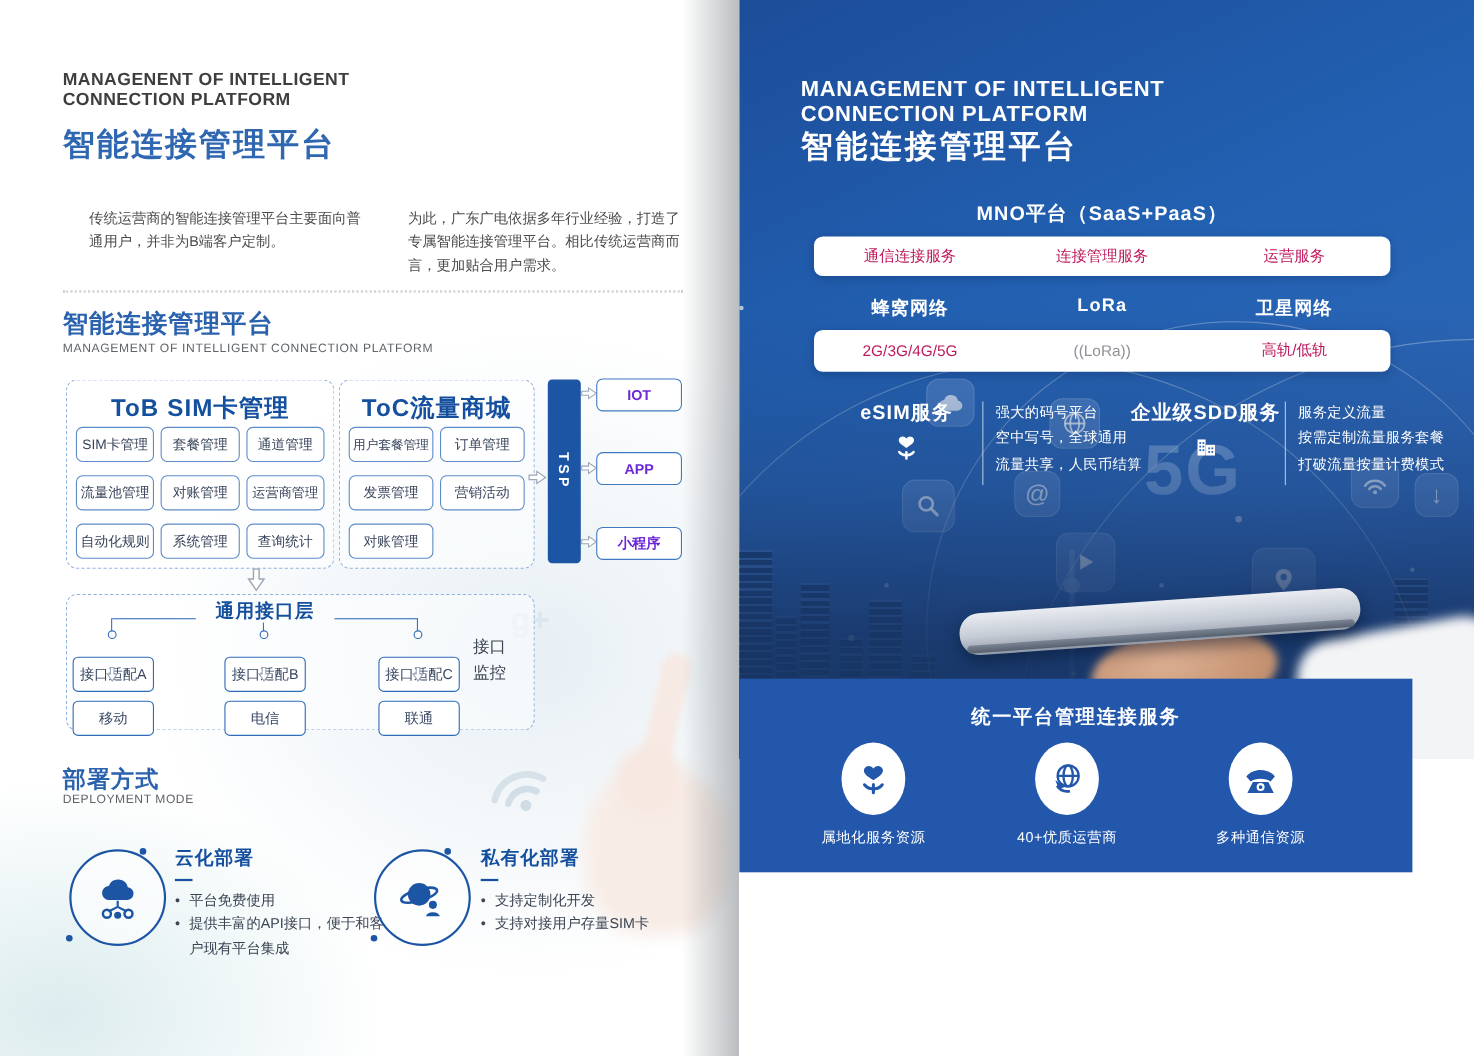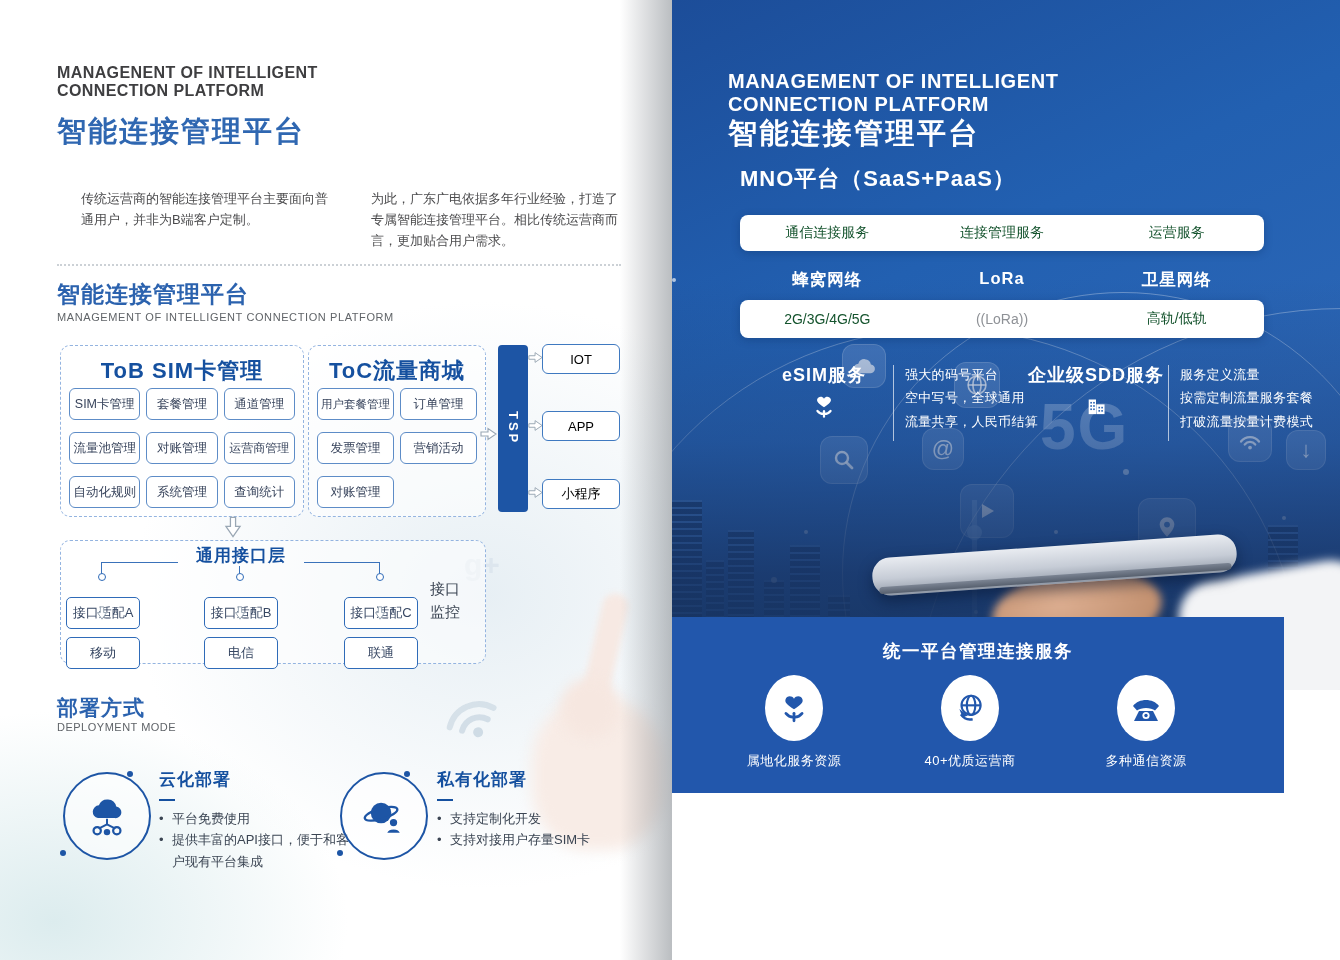--- a/index.html
+++ b/index.html
@@ -27,21 +27,21 @@
   .dbox-title{position:absolute;top:10px;left:0;width:100%;text-align:center;
     font-size:22px;font-weight:bold;color:#15509f;letter-spacing:1px;}
   .mini-grid{position:absolute;left:8px;right:8px;top:42px;display:grid;gap:12px 6px;}
   .mini-box{height:30px;background:#fff;border:1.2px solid #5d8cc7;border-radius:6px;
     display:flex;align-items:center;justify-content:center;font-size:12.5px;color:#38445c;}
   .tsp-bar{position:absolute;left:498px;top:345px;width:30px;height:167px;background:#1d55a5;
     border-radius:4px;display:flex;align-items:center;justify-content:center;}
   .tsp-bar span{writing-mode:vertical-rl;color:#fff;font-size:13px;font-weight:bold;letter-spacing:3px;}
   .endpoint{position:absolute;left:542px;width:76px;height:28px;background:#fff;border:1.3px solid #3f79c0;
     border-radius:6px;display:flex;align-items:center;justify-content:center;
-    font-size:13px;font-weight:normal;color:#000000;}
+    font-size:13px;font-weight:bold;color:#6d28d9;}
   .arrow-svg{position:absolute;}
   .if-line{position:absolute;border-top:1.2px solid #3a72ba;}
   .if-stub{position:absolute;border-left:1.2px solid #3a72ba;}
   .if-dot{position:absolute;width:6px;height:6px;border:1.2px solid #2f6bb8;background:#fff;border-radius:50%;z-index:3;}
   .if-title{position:absolute;left:178px;top:544px;width:126px;text-align:center;
     font-size:17px;font-weight:bold;color:#15509f;letter-spacing:1px;z-index:2;}
   .sm-box{position:absolute;width:72px;height:30px;background:#fff;border:1.2px solid #2f6bb8;border-radius:5px;
     display:flex;align-items:center;justify-content:center;font-size:13px;color:#374763;z-index:2;margin-top:19px;}
   .monitor{position:absolute;left:430px;top:578px;font-size:15px;color:#3c4654;line-height:1.5;}
   .dep-title{position:absolute;left:57px;top:694px;font-size:21px;font-weight:bold;color:#2b62ae;letter-spacing:1px;}
@@ -85,26 +85,26 @@
     box-shadow:0 6px 14px rgba(5,20,45,.5);}
   .tablet:after{content:"";position:absolute;left:6px;right:6px;bottom:2px;height:7px;border-radius:6px;
     background:linear-gradient(180deg,#7b8493,#57606e);}
   .hand-skin{position:absolute;left:320px;top:292px;width:170px;height:80px;border-radius:50%;z-index:3;
     background:radial-gradient(ellipse at 40% 40%, #dcae91 0%, #c2906f 70%);filter:blur(4px);transform:rotate(-7deg);}
   .sleeve{position:absolute;left:512px;top:292px;width:190px;height:140px;border-radius:36px;z-index:3;
     background:#f3f4f6;filter:blur(5px);transform:rotate(-10deg);}
   .rp-title-en{position:absolute;left:56px;top:70px;font-size:20px;font-weight:bold;color:#fff;
     line-height:1.15;letter-spacing:.6px;z-index:5;}
   .rp-title-cn{position:absolute;left:56px;top:114px;font-size:29px;font-weight:bold;color:#fff;letter-spacing:2.5px;z-index:5;}
-  .mno-heading{position:absolute;left:68px;top:164px;width:524px;text-align:left;
-    font-size:22px;font-weight:bold;color:#fff;letter-spacing:1px;z-index:5;}
+  .mno-heading{position:absolute;left:68px;top:182px;width:524px;text-align:center;
+    font-size:18px;font-weight:bold;color:#fff;letter-spacing:1px;z-index:5;}
   .white-bar{position:absolute;left:68px;width:524px;background:#fff;border-radius:8px;z-index:5;
     display:grid;grid-template-columns:1fr 1fr 1fr;align-items:center;
     box-shadow:0 2px 8px rgba(8,35,80,.28);}
-  .white-bar div{text-align:center;font-size:14px;color:#14532d;}
+  .white-bar div{text-align:center;font-size:14px;color:#be185d;}
   .net-headers{position:absolute;left:68px;top:269px;width:524px;display:grid;grid-template-columns:1fr 1fr 1fr;z-index:5;}
   .net-headers div{text-align:center;font-size:16.5px;font-weight:bold;color:#fff;letter-spacing:1px;}
   .lora-val{color:#8e9196 !important;}
   .feature-head{position:absolute;text-align:center;z-index:5;color:#fff;}
   .feature-head .fh{font-size:18px;font-weight:bold;letter-spacing:1px;}
   .fdivider{position:absolute;width:1px;height:76px;background:rgba(255,255,255,.65);z-index:5;}
   .flines{position:absolute;font-size:13px;color:#fff;line-height:1.8;z-index:5;letter-spacing:.3px;}
   .panel{position:absolute;left:0;top:617px;width:612px;height:176px;background:#2257ac;z-index:6;}
   .panel-title{position:absolute;left:0;top:22px;width:100%;text-align:center;
     font-size:17.5px;font-weight:bold;color:#fff;letter-spacing:1.5px;}

